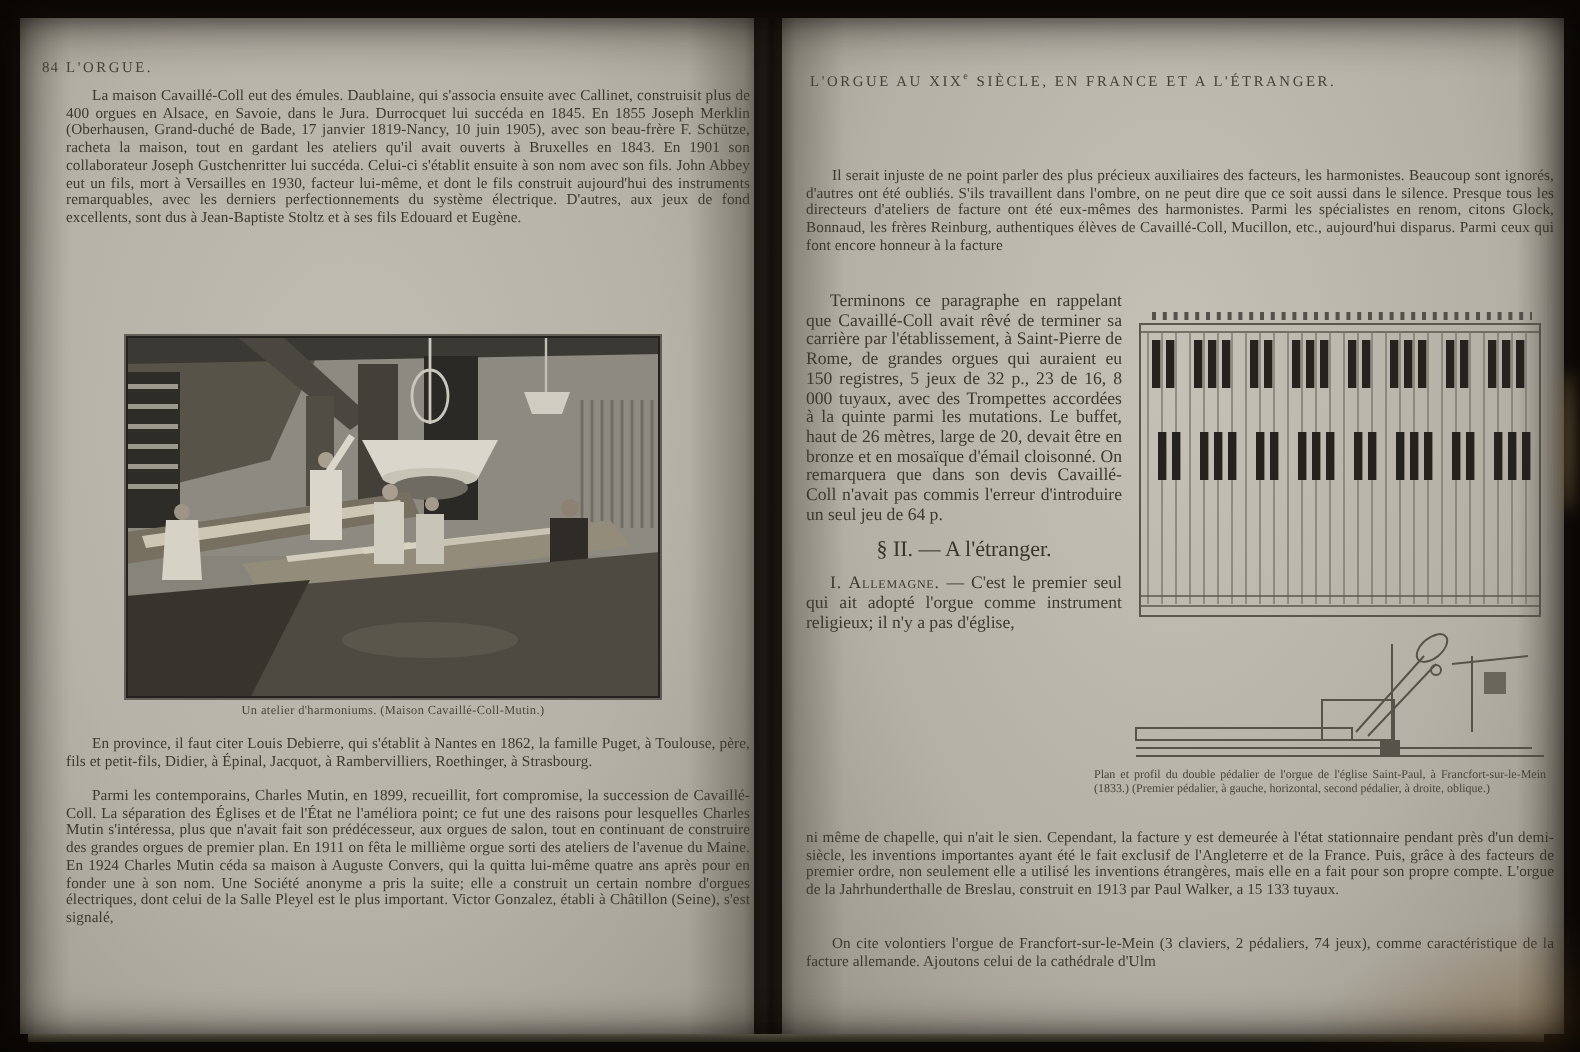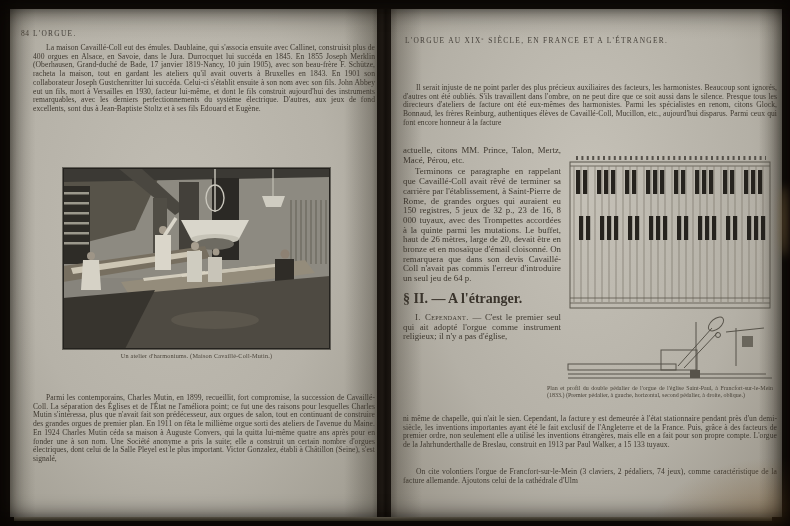--- a/index.html
+++ b/index.html
@@ -65,21 +65,21 @@
   .indent{text-indent:13px;}
   .caption{
     position:absolute;font-size:6.2px;color:#4a443a;text-align:center;letter-spacing:.2px;
   }
   .colblock{position:absolute;left:403px;top:146px;width:158px;}
   .col-text{
     font-size:8.8px;line-height:9.7px;text-align:justify;color:#3e382f;margin:0 0 2px 0;
   }
   .col-indent{text-indent:12px;}
   .section-head{
-    font-size:14px;font-weight:bold;color:#3a342c;margin:7px 0 6px 0;
+    font-size:11px;font-weight:normal;text-align:center;color:#3a342c;margin:7px 0 6px 0;
   }
   .sc{font-variant:small-caps;letter-spacing:.4px;}
   .fig-caption{
     position:absolute;font-size:6px;line-height:7.2px;color:#4a443a;text-align:justify;
   }
   .photo-wrap{position:absolute;left:63px;top:168px;width:267px;height:181px;
     box-shadow:0 0 0 1px rgba(30,27,22,.55);}
   .figure-wrap{position:absolute;left:566px;top:152px;width:210px;height:230px;}
 </style>
 </head>
@@ -167,34 +167,34 @@
 
       <polygon points="0,132 267,108 267,181 0,181" fill="#4e4a42"></polygon>
       <polygon points="0,130 92,122 62,181 0,181" fill="#37342e"></polygon>
       <ellipse cx="152" cy="152" rx="44" ry="9" fill="#5b564c"></ellipse>
       <rect x="0.5" y="0.5" width="266" height="180" fill="none" stroke="#24221e"></rect>
     </svg>
   </div>
 
   <div class="caption" style="left:63px;top:352px;width:267px;">Un atelier d'harmoniums. (Maison Cavaillé-Coll-Mutin.)</div>
 
+  <div class="body-text indent" style="left:33px;top:368px;width:342px;">En province, il faut citer Louis Debierre, qui s'établit à Nantes en 1862, la famille Puget, à Toulouse, père, fils et petit-fils, Didier, à Épinal, Jacquot, à Rambervilliers, Roethinger, à Strasbourg.</div>
 
   <div class="body-text indent" style="left:33px;top:394px;width:342px;">Parmi les contemporains, Charles Mutin, en 1899, recueillit, fort compromise, la succession de Cavaillé-Coll. La séparation des Églises et de l'État ne l'améliora point; ce fut une des raisons pour lesquelles Charles Mutin s'intéressa, plus que n'avait fait son prédécesseur, aux orgues de salon, tout en continuant de construire des grandes orgues de premier plan. En 1911 on fêta le millième orgue sorti des ateliers de l'avenue du Maine. En 1924 Charles Mutin céda sa maison à Auguste Convers, qui la quitta lui-même quatre ans après pour en fonder une à son nom. Une Société anonyme a pris la suite; elle a construit un certain nombre d'orgues électriques, dont celui de la Salle Pleyel est le plus important. Victor Gonzalez, établi à Châtillon (Seine), s'est signalé,</div>
 
   <div class="running" style="left:405px;top:36px;width:340px;"><span>L'ORGUE AU XIX</span><sup>e</sup><span> SIÈCLE, EN FRANCE ET A L'ÉTRANGER.</span></div>
   <div class="pg-num" style="left:798px;top:38px;">99</div>
 
 
   <div class="body-text indent" style="left:403px;top:84px;width:374px;">Il serait injuste de ne point parler des plus précieux auxiliaires des facteurs, les harmonistes. Beaucoup sont ignorés, d'autres ont été oubliés. S'ils travaillent dans l'ombre, on ne peut dire que ce soit aussi dans le silence. Presque tous les directeurs d'ateliers de facture ont été eux-mêmes des harmonistes. Parmi les spécialistes en renom, citons Glock, Bonnaud, les frères Reinburg, authentiques élèves de Cavaillé-Coll, Mucillon, etc., aujourd'hui disparus. Parmi ceux qui font encore honneur à la facture</div>
 
   <div class="colblock">
-    <p class="col-text">actuelle, citons MM. Prince, Talon, Mertz, Macé, Pérou, etc.</p>
     <p class="col-text col-indent">Terminons ce paragraphe en rappelant que Cavaillé-Coll avait rêvé de terminer sa carrière par l'établissement, à Saint-Pierre de Rome, de grandes orgues qui auraient eu 150 registres, 5 jeux de 32 p., 23 de 16, 8 000 tuyaux, avec des Trompettes accordées à la quinte parmi les mutations. Le buffet, haut de 26 mètres, large de 20, devait être en bronze et en mosaïque d'émail cloisonné. On remarquera que dans son devis Cavaillé-Coll n'avait pas commis l'erreur d'introduire un seul jeu de 64 p.</p>
     <p class="section-head">§ II. — A l'étranger.</p>
-    <p class="col-text col-indent"><span class="sc">I. Cependant.</span><span> — C'est le premier seul qui ait adopté l'orgue comme instrument religieux; il n'y a pas d'église,</span></p>
+    <p class="col-text col-indent"><span class="sc">I. Allemagne.</span><span> — C'est le premier seul qui ait adopté l'orgue comme instrument religieux; il n'y a pas d'église,</span></p>
   </div>
 
   <div class="figure-wrap">
     <svg width="210" height="230" viewBox="0 0 210 230">
       <defs>
         <g id="oct">
           <rect x="0" y="0" width="4.2" height="24" fill="#26231e"></rect>
           <rect x="7" y="0" width="4.2" height="24" fill="#26231e"></rect>
           <rect x="21" y="0" width="4.2" height="24" fill="#26231e"></rect>
           <rect x="28" y="0" width="4.2" height="24" fill="#26231e"></rect>

